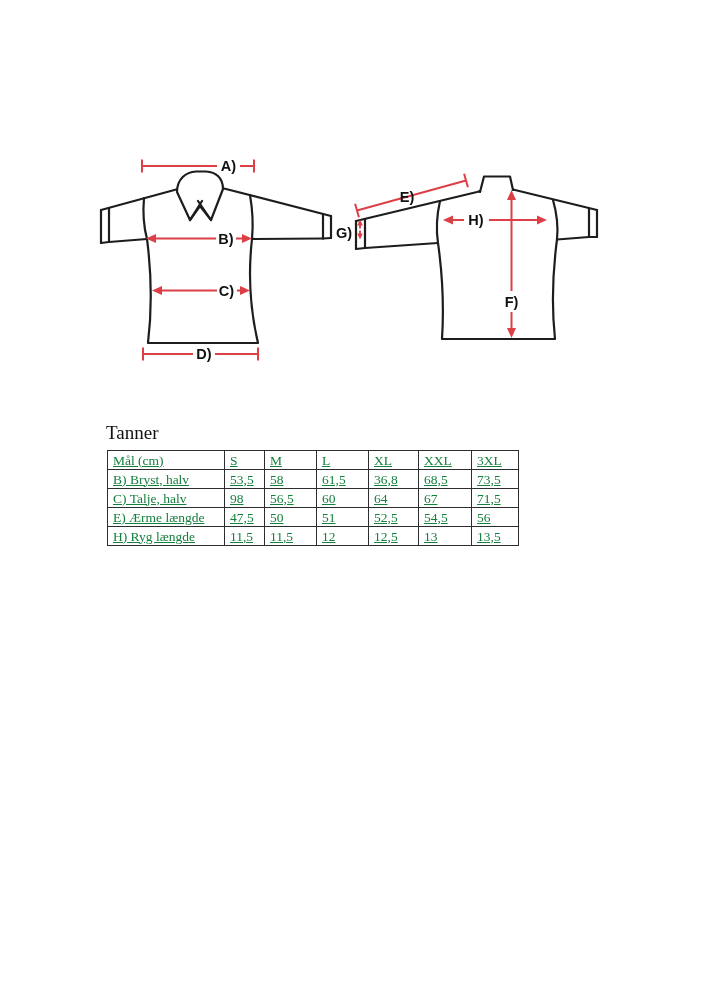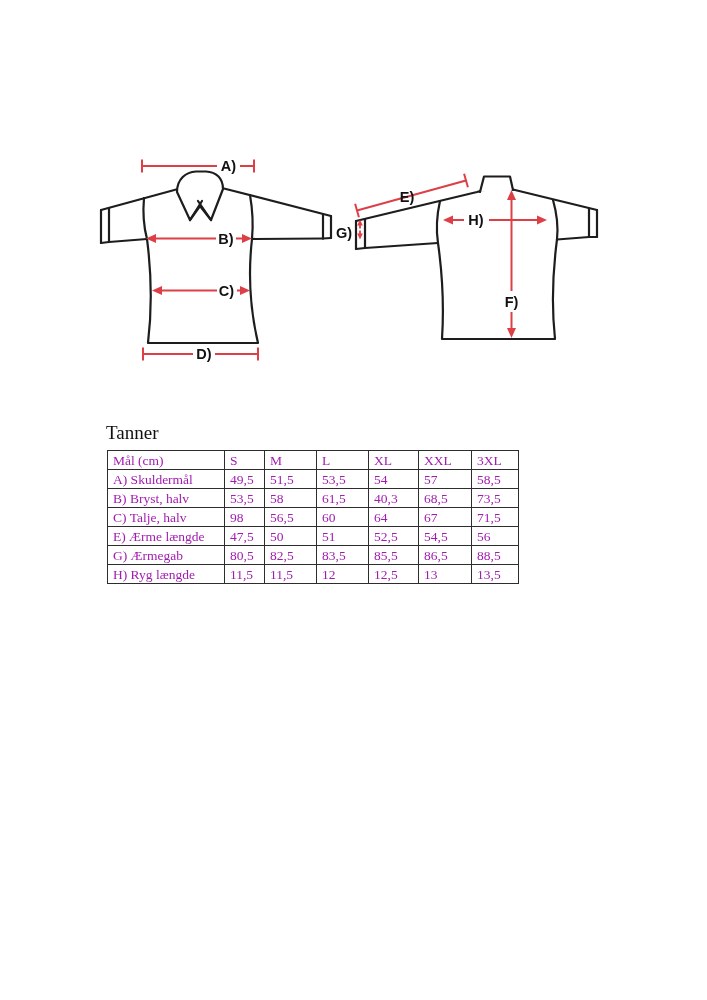--- a/index.html
+++ b/index.html
@@ -13,21 +13,21 @@
   .red { stroke:#dc3f46; stroke-width:2; fill:none; stroke-linecap:butt; }
   .redthin { stroke:#dc3f46; stroke-width:1.8; fill:none; }
   .redfill { fill:#dc3f46; stroke:none; }
   .mlabel { font-family:"Liberation Sans", sans-serif; font-weight:bold; font-size:14.5px; fill:#111; }
   .title {
     position:absolute; left:106px; top:422px; font-size:19px; color:#111;
   }
   table.size {
     position:absolute; left:107px; top:450px; width:411px;
     border-collapse:collapse; table-layout:fixed;
-    font-size:13.5px; color:#a21caf;
+    font-size:13.5px; color:#15803d;text-decoration:underline;
   }
   table.size th, table.size td {
     border:1.5px solid #2d2d2d; font-weight:normal; text-align:left;
     padding:0 2px 0 5px; height:18px; line-height:15px;
     white-space:nowrap; overflow:hidden;
   }
 </style>
 </head>
 <body>
 
@@ -161,34 +161,25 @@
           <th>S</th>
           <th>M</th>
           <th>L</th>
           <th>XL</th>
           <th>XXL</th>
           <th>3XL</th>
         </tr>
     </thead>
     <tbody>
         <tr>
-          <td>A) Skuldermål</td>
-          <td>49,5</td>
-          <td>51,5</td>
-          <td>53,5</td>
-          <td>54</td>
-          <td>57</td>
-          <td>58,5</td>
-        </tr>
-        <tr>
           <td>B) Bryst, halv</td>
           <td>53,5</td>
           <td>58</td>
           <td>61,5</td>
-          <td>40,3</td>
+          <td>36,8</td>
           <td>68,5</td>
           <td>73,5</td>
         </tr>
         <tr>
           <td>C) Talje, halv</td>
           <td>98</td>
           <td>56,5</td>
           <td>60</td>
           <td>64</td>
           <td>67</td>
@@ -197,29 +188,20 @@
         <tr>
           <td>E) Ærme længde</td>
           <td>47,5</td>
           <td>50</td>
           <td>51</td>
           <td>52,5</td>
           <td>54,5</td>
           <td>56</td>
         </tr>
         <tr>
-          <td>G) Ærmegab</td>
-          <td>80,5</td>
-          <td>82,5</td>
-          <td>83,5</td>
-          <td>85,5</td>
-          <td>86,5</td>
-          <td>88,5</td>
-        </tr>
-        <tr>
           <td>H) Ryg længde</td>
           <td>11,5</td>
           <td>11,5</td>
           <td>12</td>
           <td>12,5</td>
           <td>13</td>
           <td>13,5</td>
         </tr>
       </tbody>
   </table>

